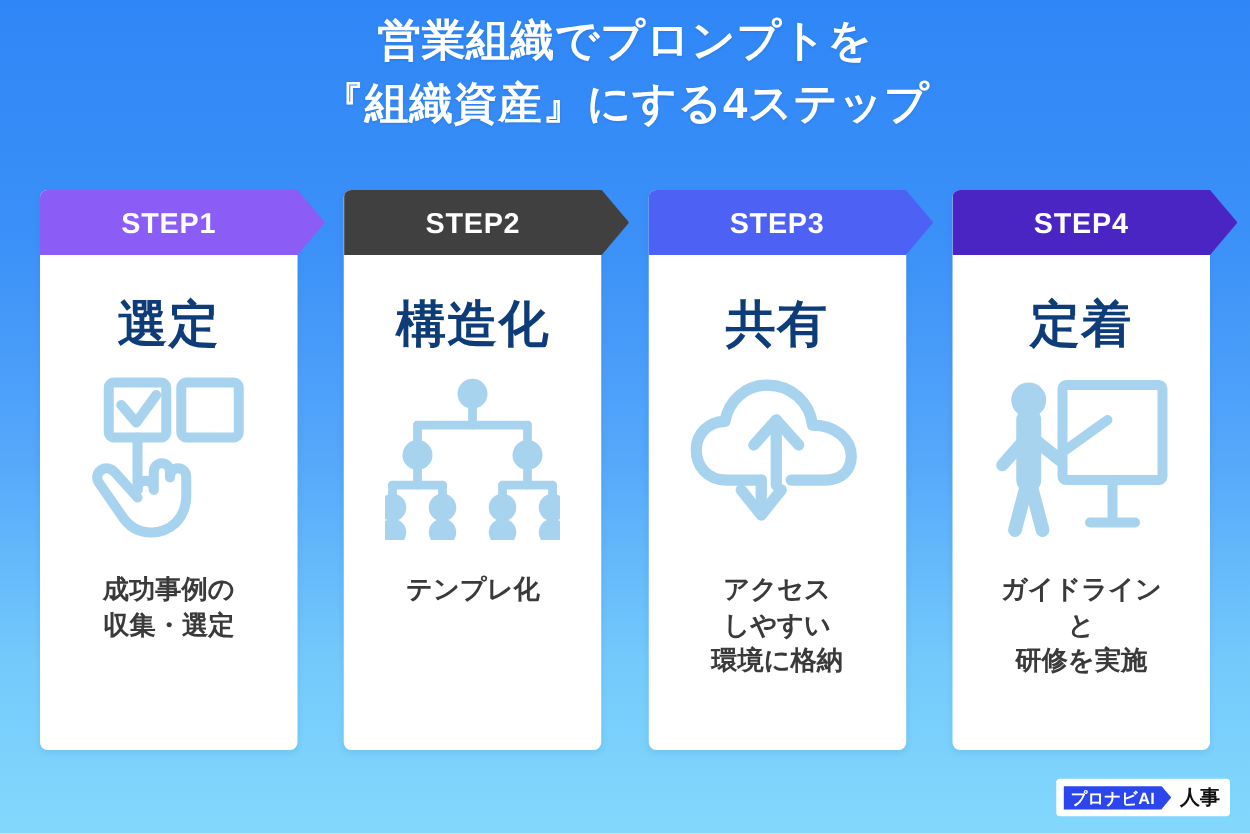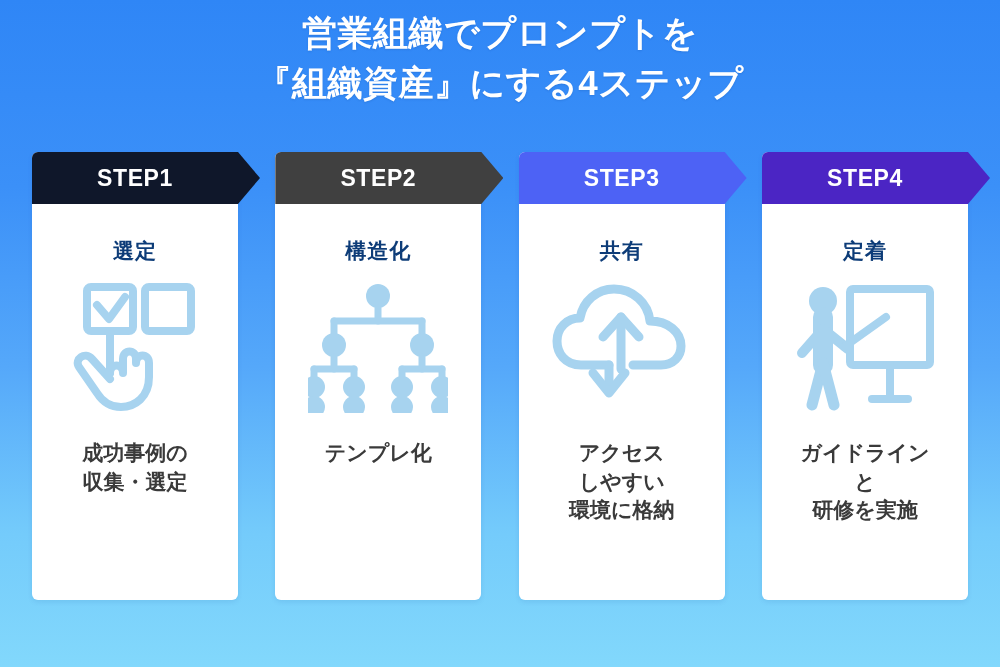--- a/index.html
+++ b/index.html
@@ -65,21 +65,21 @@
     font-weight: 700;
     font-size: 23px;
     letter-spacing: 0.6px;
     white-space: nowrap;
   }
 
   .card-title {
     margin-top: 88px;
     color: #0d3c78;
     font-weight: 700;
-    font-size: 21px;
+    font-size: 40px;
     letter-spacing: 1px;
     line-height: 1;
     white-space: nowrap;
   }
 
   .icon-wrap {
     margin-top: 18px;
     width: 150px; height: 136px;
     display: flex;
     align-items: center;
@@ -136,21 +136,21 @@
 <div id="stage">
 
   <div class="title-block">
     <span class="title-line">営業組織でプロンプトを</span>
     <span class="title-line">『組織資産』にする4ステップ</span>
   </div>
 
   <div class="cards">
 
     <div class="card">
-      <div class="step-band" style="background: #0f172a;">
+      <div class="step-band" style="background: #8b5cf6;">
         <span class="step-label">STEP1</span>
       </div>
       <div class="card-title">選定</div>
       <div class="icon-wrap">
         <svg width="140" height="132" viewBox="0 0 140 132" fill="none" stroke="#a7d3ef" stroke-width="8" stroke-linecap="round" stroke-linejoin="round">
           <rect x="22" y="6" width="46" height="44" rx="4"></rect>
           <rect x="80" y="6" width="46" height="44" rx="4"></rect>
           <path d="M32 24 L44 38 L60 16"></path>
           <path d="M45 50 L45 92"></path>
           <path d="M45 92 C45 82 58 82 58 92 L58 78 C58 68 71 68 71 78 L71 82 C71 72 84 72 84 82 L84 96
@@ -244,14 +244,18 @@
       </div>
       <div class="card-body">
         <span class="ln">ガイドライン</span>
         <span class="ln">と</span>
         <span class="ln">研修を実施</span>
       </div>
     </div>
 
   </div>
 
+  <div class="logo-badge">
+    <span class="logo-tag">プロナビAI</span>
+    <span class="logo-suffix">人事</span>
+  </div>
 
 </div>
 
 </body></html>

